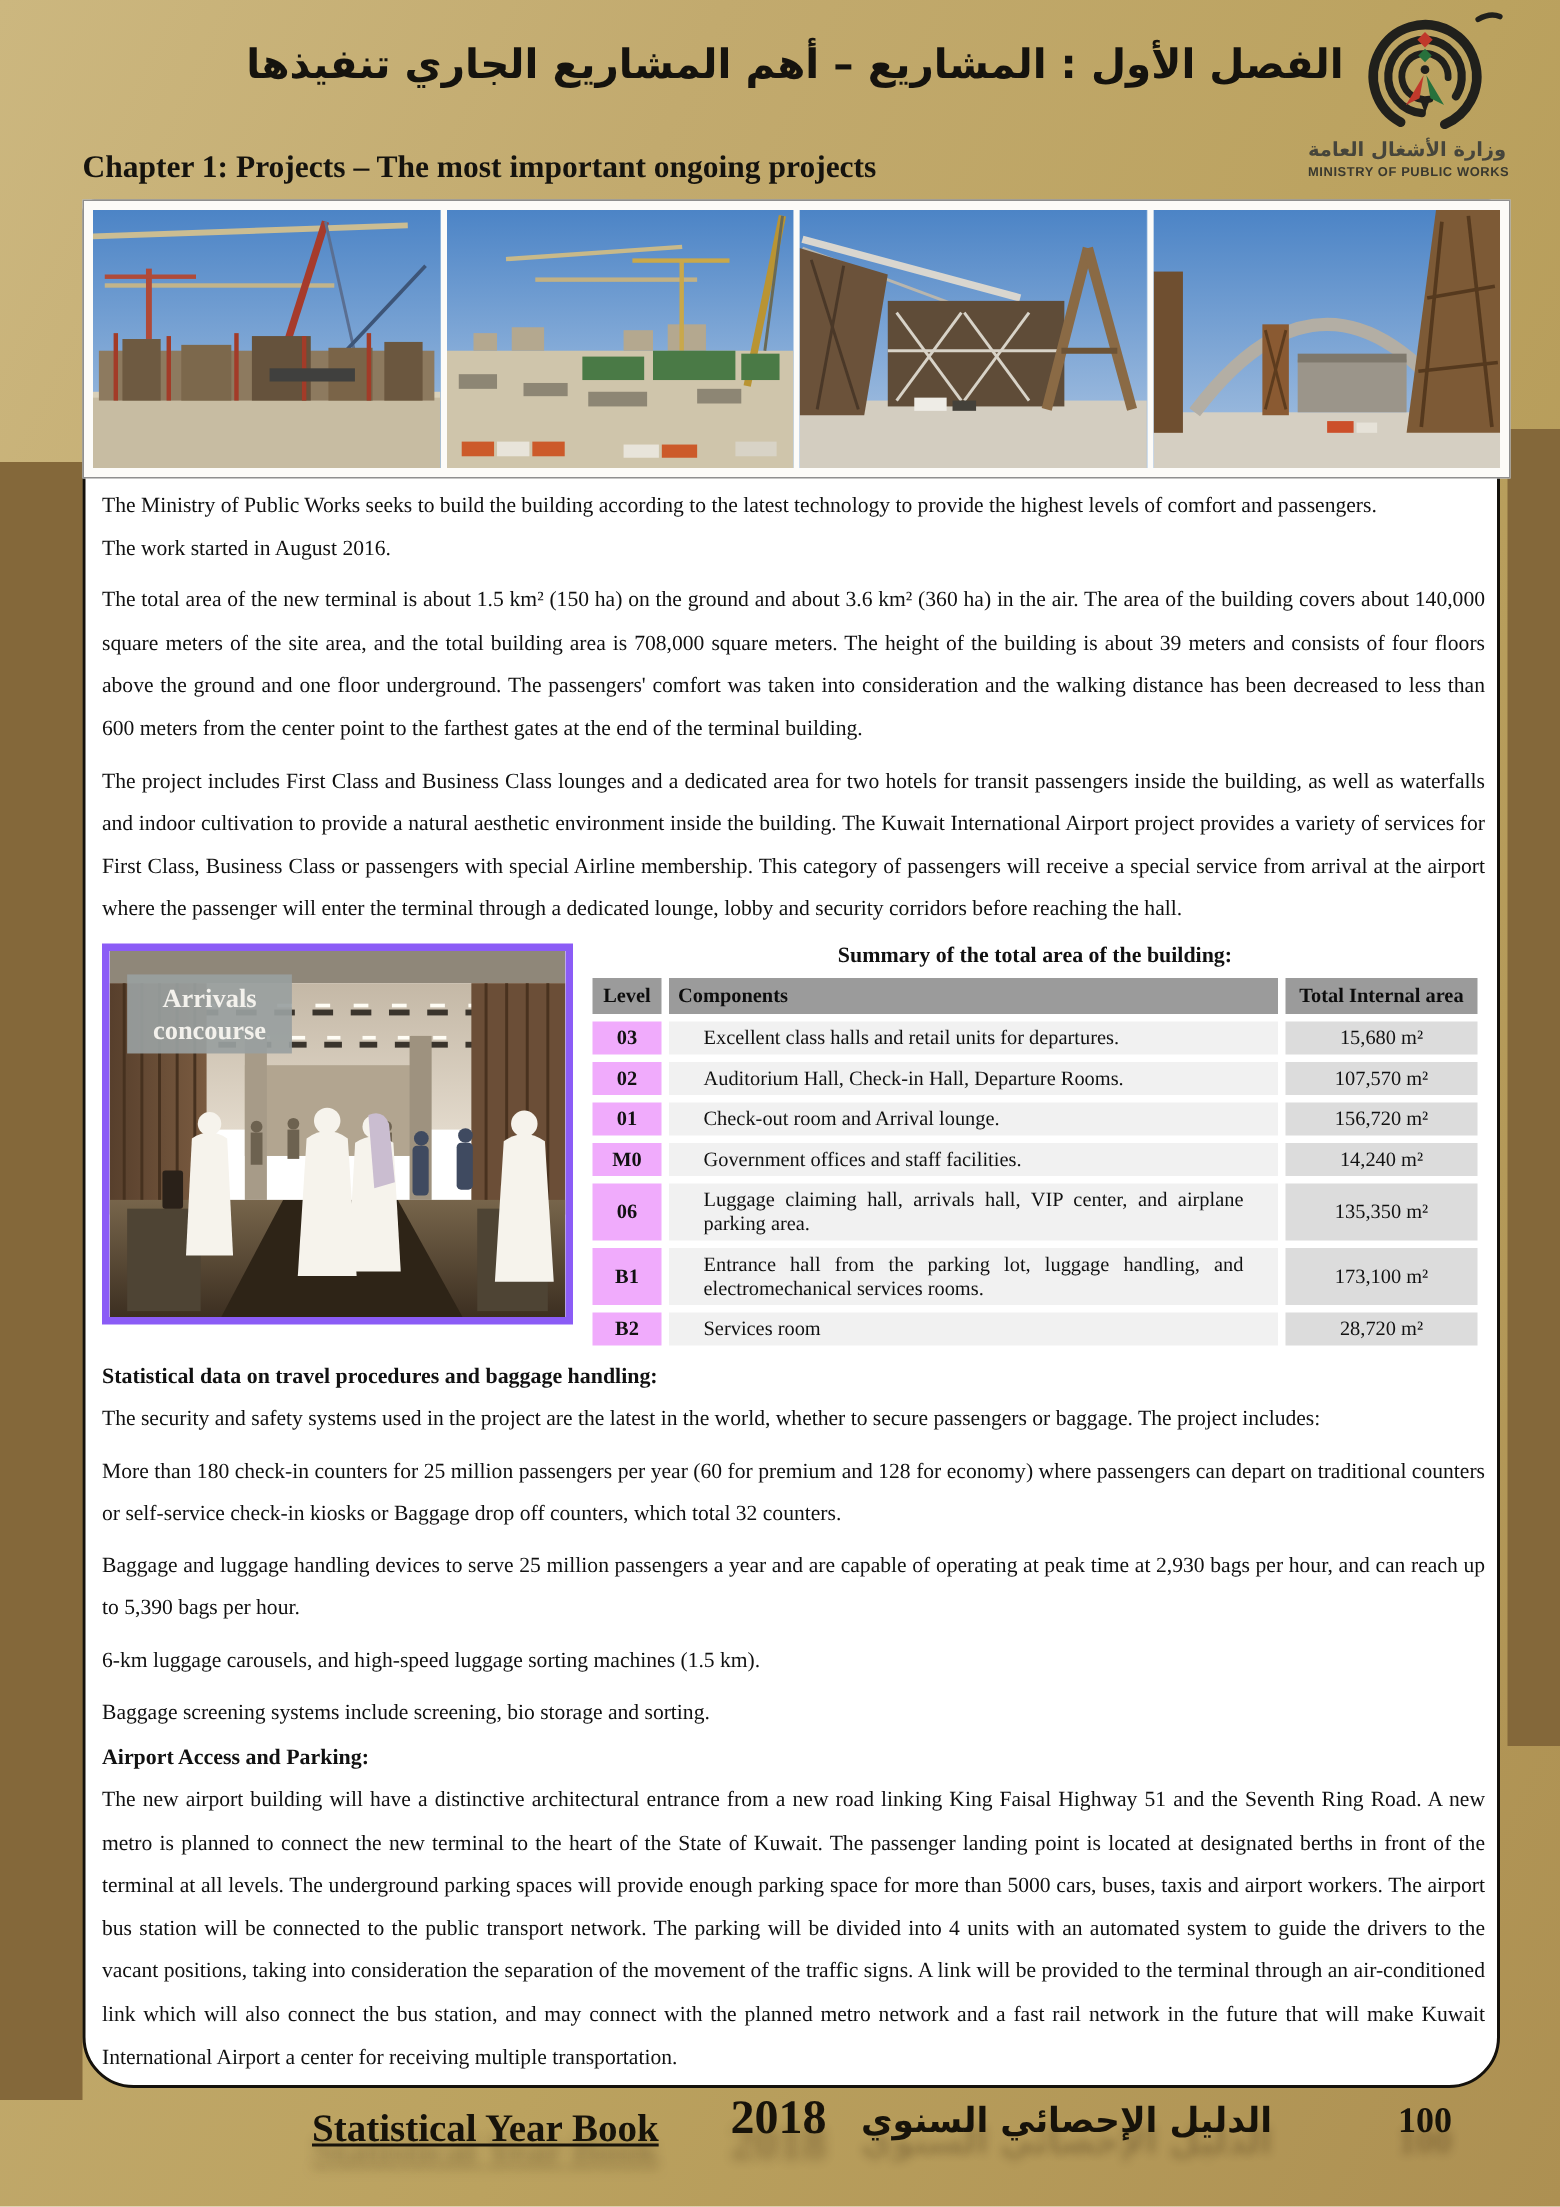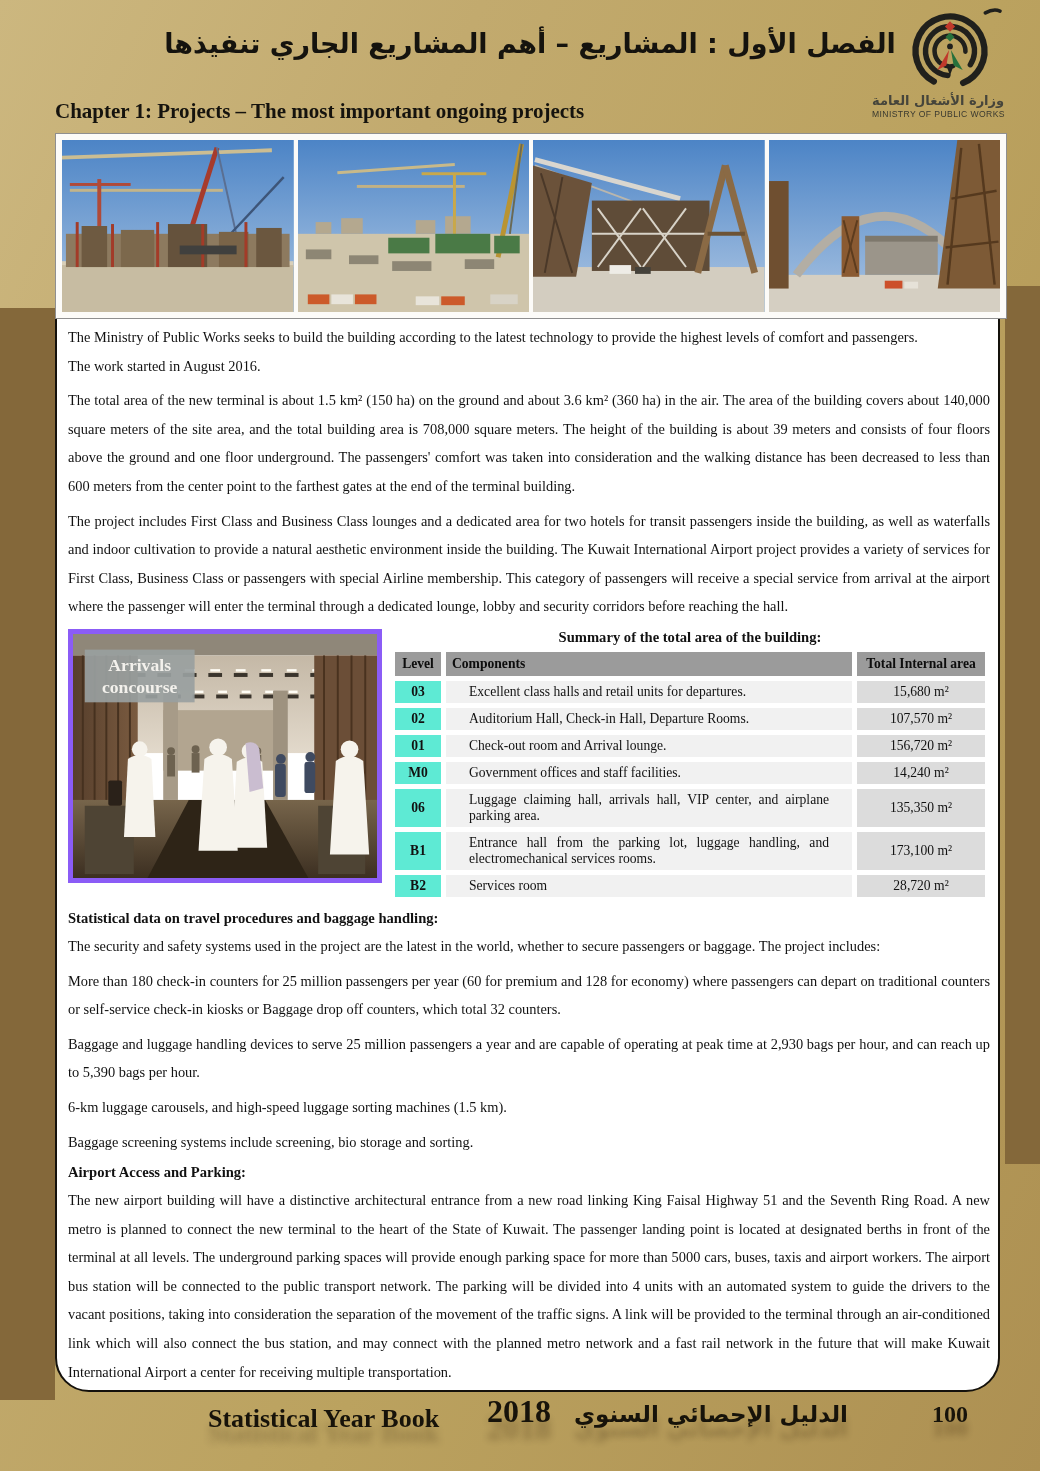--- a/index.html
+++ b/index.html
@@ -15,21 +15,21 @@
 
   
   .header { position:absolute; top:0; left:0; width:1040px; height:133px; }
   .title-ar { position:absolute; top:28px; left:130px; width:800px; text-align:center;
     font-family:"DejaVu Sans", sans-serif; font-weight:bold; font-size:27px; color:#15130e; direction:rtl; }
   .title-en { position:absolute; top:99px; left:55px; width:890px; text-align:left;
     font-size:21px; font-weight:bold; color:#15130e; }
   .logo { position:absolute; top:8px; right:12px; width:156px; text-align:left; line-height:1.1; }
   .logo svg { display:block; margin:0 auto; }
   .logo-ar { font-family:"DejaVu Sans", sans-serif; font-weight:bold; font-size:13px; color:#46453b; direction:rtl; }
-  .logo-en { font-family:"Liberation Sans", sans-serif; font-weight:normal; font-size:8.6px; letter-spacing:.4px; color:#3a392f; margin-top:2px; }
+  .logo-en { font-family:"Liberation Sans", sans-serif; font-weight:bold; font-size:8.6px; letter-spacing:.4px; color:#3a392f; margin-top:2px; }
 
   
   .card { position:absolute; left:55px; top:133px; width:945px; height:1259px;
     background:#fff; border:2px solid #14110c; border-radius:8px 8px 34px 34px; z-index:1; }
 
   
   .photo-strip { position:absolute; left:55px; top:133px; width:952px; height:186px;
     background:#fcfbf8; border:1px solid #8f8f8f; display:flex; gap:4px; padding:6px; z-index:5; }
   .photo { flex:1; position:relative; overflow:hidden; background:#9fc0e0; }
   .photo svg { position:absolute; inset:0; width:100%; height:100%; }
@@ -43,29 +43,29 @@
   
   .mid { display:flex; margin:8px 0 4px; }
   .arrivals-wrap { flex:none; width:314px; height:254px; position:relative; border:5px solid #8b5cf6; overflow:hidden; }
   .arrivals-wrap svg { position:absolute; inset:0; width:100%; height:100%; }
   .table-col { flex:1; margin-left:8px; }
   .table-title { text-align:center; font-weight:bold; font-size:14.6px; margin:0 0 1px; }
   table.area-table { width:100%; border-collapse:separate; border-spacing:5px 5px; font-size:13.6px; }
   .area-table th { background:#9b9b9b; color:#0d0d0d; font-weight:bold; padding:4px 6px; text-align:left; }
   .area-table th.c { text-align:center; }
   .area-table td { padding:3px 6px; vertical-align:middle; }
-  .area-table td.level { background:#5eead4; width:46px; text-align:center; font-weight:bold; }
+  .area-table td.level { background:#f0abfc; width:46px; text-align:center; font-weight:bold; }
   .area-table td.comp  { background:#f1f1f1; text-align:justify; padding:3px 23px; }
   .area-table td.area  { background:#dcdcdc; width:128px; text-align:center; }
 
   
   .footer { position:absolute; left:0; top:1392px; width:1040px; height:79px; z-index:2;
     font-weight:bold; color:#17130a; }
   .fy-book { position:absolute; left:208px; top:12px; font-size:26px;
-    text-shadow:0 15px 7px rgba(45,28,6,.25); }
+    text-shadow:0 15px 7px rgba(45,28,6,.25);text-decoration:underline; }
   .fy-year { position:absolute; left:487px; top:1px; font-size:32px; font-family:Liberation Serif, serif;
     text-shadow:0 17px 7px rgba(45,28,6,.3); }
   .fy-ar { position:absolute; left:574px; top:9px; font-size:23px; direction:rtl;
     font-family:"DejaVu Sans", sans-serif; text-shadow:0 14px 6px rgba(45,28,6,.25); }
   .fy-page { position:absolute; left:932px; top:9px; font-size:24px;
     text-shadow:0 14px 6px rgba(45,28,6,.3); }
 
   .arrivals-label-text { font-family:"Liberation Serif", serif; font-weight:bold; fill:#f3f1ec; font-size:18px; }
 </style>
 </head>

